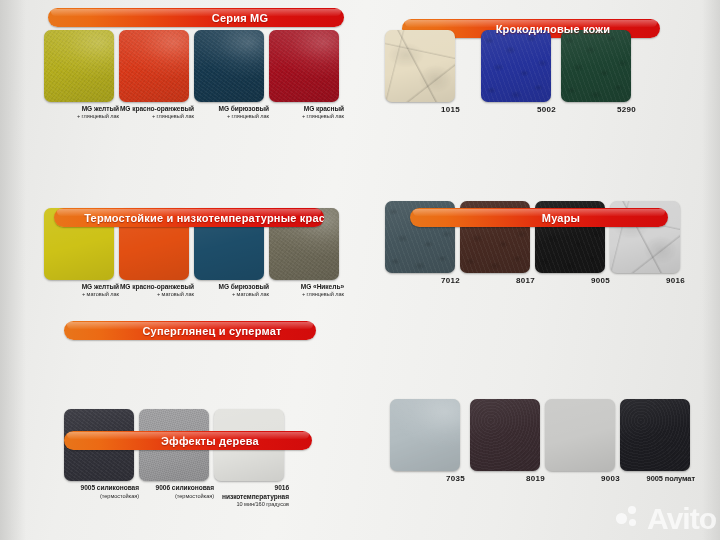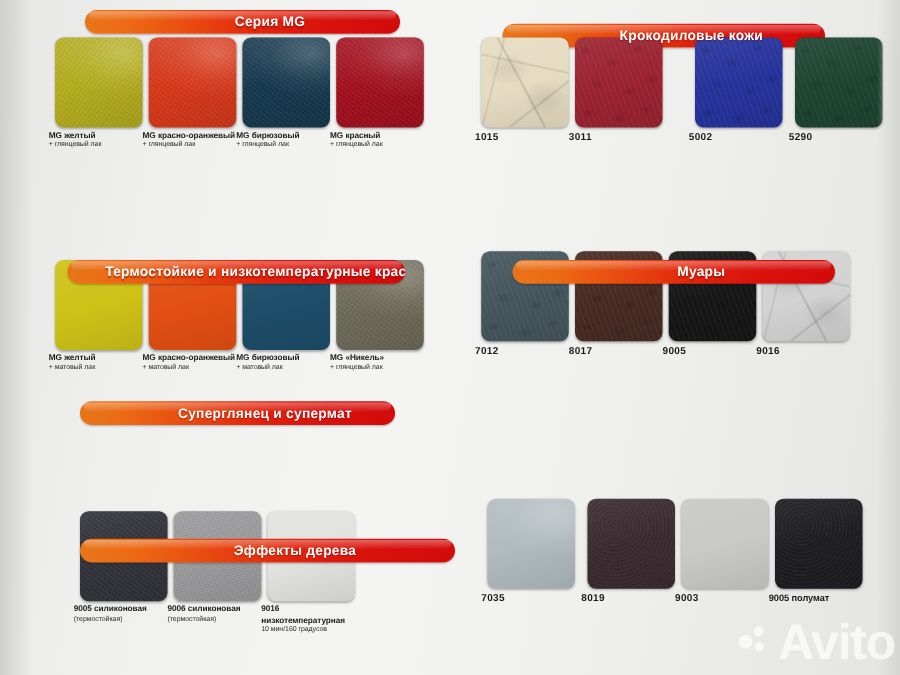--- a/index.html
+++ b/index.html
@@ -73,24 +73,24 @@
     position: relative;
     z-index: 2;
     color: #ffffff;
     font-size: 11px;
     font-weight: bold;
     letter-spacing: .2px;
     text-shadow: 0 1px 1px rgba(120,10,5,.55);
     white-space: nowrap;
     transform: translateX(22px);
   }
-  .pill-w-mg    { width: 252px; margin-left: 32px; }
+  .pill-w-mg    { width: 252px; margin-left: 12px; padding-left: 44px; }
   .pill-w-therm { width: 270px; margin-left: 18px; }
   .pill-w-super { width: 252px; margin-left: 28px; }
-  .pill-w-wood  { width: 300px; margin-left: 28px; }
+  .pill-w-wood  { width: 248px; margin-left: 28px; }
   .pill-w-croc  { width: 258px; margin-left: 24px; }
   .pill-w-moire { width: 258px; margin-left: 32px; }
 
   
   .row {
     position: relative;
     display: flex;
   }
   .cell {
     position: relative;
@@ -160,21 +160,21 @@
     position: absolute; inset: 0; pointer-events: none; opacity: .6;
     background-image:
       repeating-linear-gradient(15deg, rgba(255,255,255,.16) 0 1px, rgba(0,0,0,0) 1px 2px),
       repeating-linear-gradient(105deg, rgba(0,0,0,.10) 0 1px, rgba(0,0,0,0) 1px 2px);
   }
 
   
   .caption {
     margin-top: 3px;
     width: 80px;
-    text-align: left;
+    text-align: right;
     font-size: 6.6px;
     font-weight: bold;
     color: #1a1a1a;
     line-height: 1.28;
     letter-spacing: -0.05px;
   }
   .caption .sub {
     display: block;
     font-size: 5.6px;
     font-weight: normal;
@@ -200,21 +200,21 @@
     position: relative;
     width: 26px; height: 26px;
   }
   #watermark .wm-dots i {
     position: absolute;
     border-radius: 50%;
     background: #ffffff;
     display: block;
   }
   #watermark .wm-text {
-    font-size: 40px;
+    font-size: 30px;
     font-weight: bold;
     color: #ffffff;
     letter-spacing: -1px;
     line-height: 1;
   }
 </style>
 </head>
 <body>
 
 <div id="page">
@@ -326,27 +326,20 @@
           <span class="pill-text">Крокодиловые кожи</span>
         </div>
       </div>
       <div class="section row" style="top: 30px; padding-left: 7px; gap: 5px;">
         <div class="cell" style="width: 70px;">
           <div class="swatch matte" title="1015" style="width: 70px; background: rgb(230, 220, 194);">
             <div class="tex-crack"></div>
             <div class="gloss"></div>
           </div>
           <div class="caption num"><span>1015</span></div>
-        </div>
-        <div class="cell" style="width: 70px;">
-          <div class="swatch matte" title="3011" style="width: 70px; background: rgb(155, 34, 48);">
-            <div class="tex-croc"></div>
-            <div class="gloss"></div>
-          </div>
-          <div class="caption num"><span>3011</span></div>
         </div>
         <div class="cell" style="width: 80px; margin-left: 16px;">
           <div class="swatch matte" title="5002" style="width: 70px; background: rgb(37, 50, 155);">
             <div class="tex-croc"></div>
             <div class="gloss"></div>
           </div>
           <div class="caption num"><span>5002</span></div>
         </div>
         <div class="cell" style="width: 70px;">
           <div class="swatch matte" title="6020" style="width: 70px; background: rgb(29, 67, 49);">

